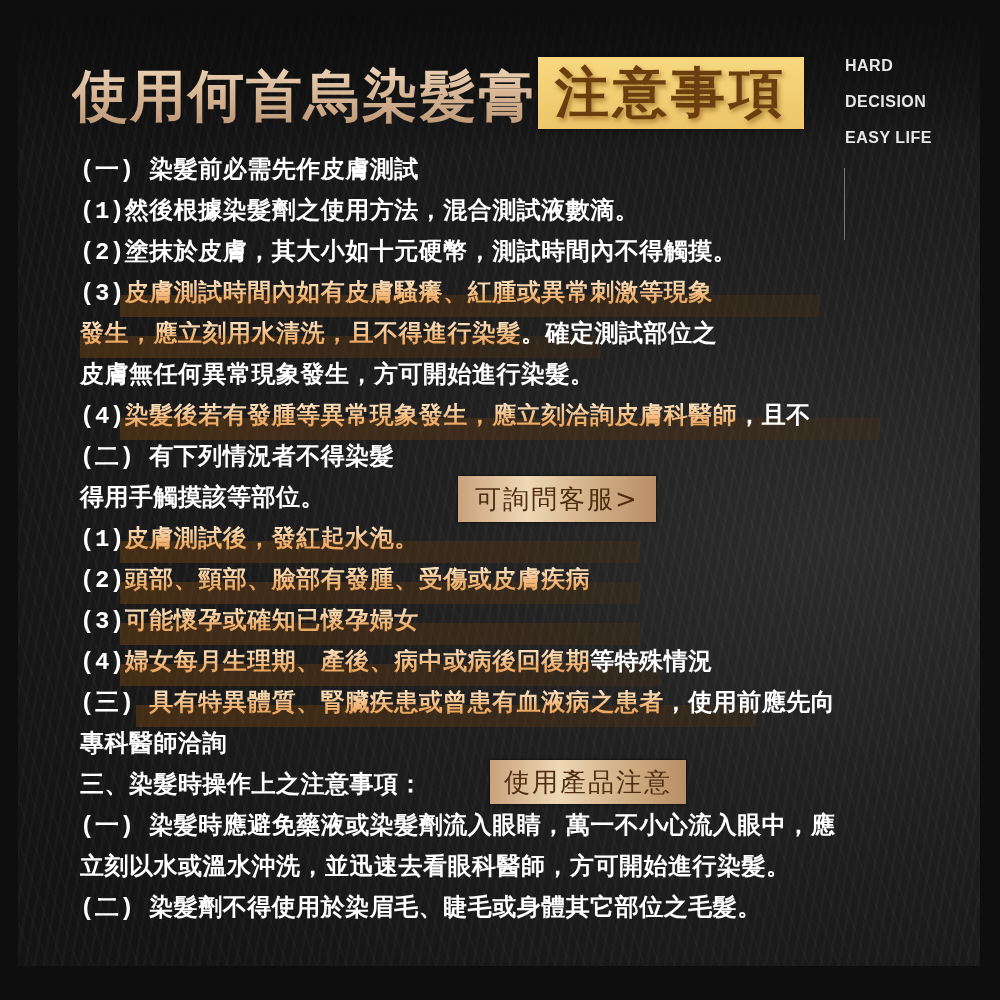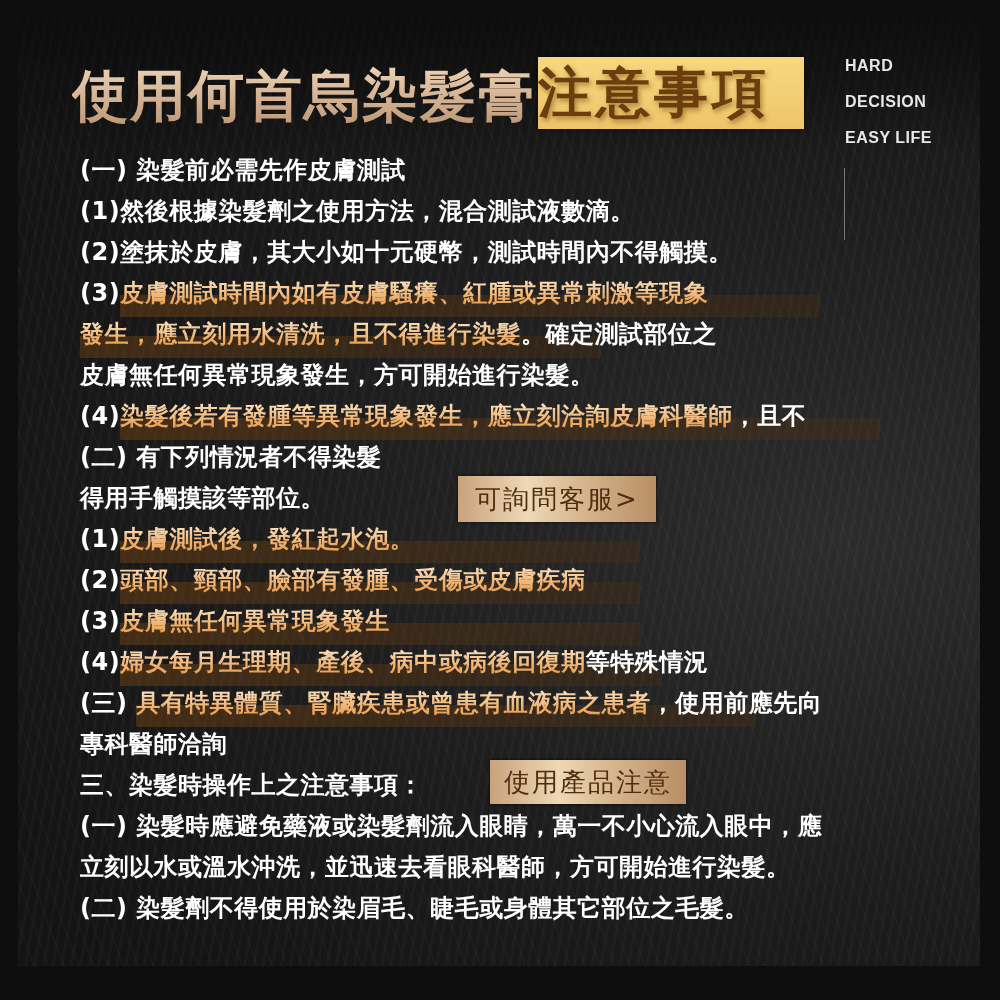--- a/index.html
+++ b/index.html
@@ -22,41 +22,41 @@
   .title {
     position:absolute; left:72px; top:56px;
     font-family:"DejaVu Sans","Liberation Sans",sans-serif;
     font-weight:bold; font-size:56px; letter-spacing:2px; line-height:80px;
     background:linear-gradient(180deg,#f3dcc0 0%,#d2b090 55%,#b48e6c 100%);
     -webkit-background-clip:text; background-clip:text; color:transparent;
   }
   .title-badge {
     position:absolute; left:538px; top:57px; width:266px; height:72px;
     background:linear-gradient(180deg,#f7d87f,#eec56a);
-    display:flex; align-items:center; 
+    display:flex; align-items:center; justify-content:center;
     box-shadow:0 0 4px rgba(0,0,0,0.6);
   }
   .title-badge span {
     font-weight:bold; font-size:54px; letter-spacing:4px; color:#6b3e0f;
     text-shadow:2px 3px 5px rgba(120,70,10,0.55);
   }
 
   .tagline {
     position:absolute; left:845px; top:48px;
     font-family:"Liberation Sans","DejaVu Sans",sans-serif;
     font-size:16px; font-weight:bold; color:#e8e8e8; line-height:36px; letter-spacing:0.5px;
   }
   .vline { position:absolute; left:844px; top:168px; width:1px; height:72px; background:#7a7a7a; }
 
   .body-text {
     position:absolute; left:80px; top:150px; width:880px;
     font-weight:bold; font-size:24px; line-height:41px; color:#ffffff;
     letter-spacing:0.5px;
   }
-  .line { position:relative; white-space:nowrap; height:41px; }
+  .line { position:relative; white-space:nowrap; height:41px;font-family:Liberation Mono, monospace; }
   .hl {
     background:linear-gradient(180deg,#fbe4c4 0%,#f2b87a 55%,#e39a4c 100%);
     -webkit-background-clip:text; background-clip:text; color:transparent;
   }
   .glow { position:absolute; height:22px; top:22px; background:linear-gradient(90deg,rgba(120,70,20,0.45),rgba(90,50,10,0.25)); z-index:-1; }
   .wrap { position:relative; z-index:0; }
 
   .gold-btn {
     position:absolute; display:flex; align-items:center; justify-content:center;
     background:linear-gradient(90deg,#c9a27c 0%,#eed8b6 35%,#d8b890 60%,#b88e66 100%);
@@ -110,21 +110,21 @@
   <div class="line wrap">
     <div class="glow" style="left:40px;width:520px;"></div>
     <span>(1)</span><span class="hl">皮膚測試後，發紅起水泡。</span>
   </div>
   <div class="line wrap">
     <div class="glow" style="left:40px;width:520px;"></div>
     <span>(2)</span><span class="hl">頭部、頸部、臉部有發腫、受傷或皮膚疾病</span>
   </div>
   <div class="line wrap">
     <div class="glow" style="left:40px;width:520px;"></div>
-    <span>(3)</span><span class="hl">皮膚無任何異常現象發生</span>
+    <span>(3)</span><span class="hl">可能懷孕或確知已懷孕婦女</span>
   </div>
   <div class="line wrap">
     <div class="glow" style="left:40px;width:540px;"></div>
     <span>(4)</span><span class="hl">婦女每月生理期、產後、病中或病後回復期</span><span>等特殊情況</span>
   </div>
 
   <div class="line wrap">
     <div class="glow" style="left:56px;width:620px;"></div>
     <span>(三) </span><span class="hl">具有特異體質、腎臟疾患或曾患有血液病之患者</span><span>，使用前應先向</span>
   </div>

